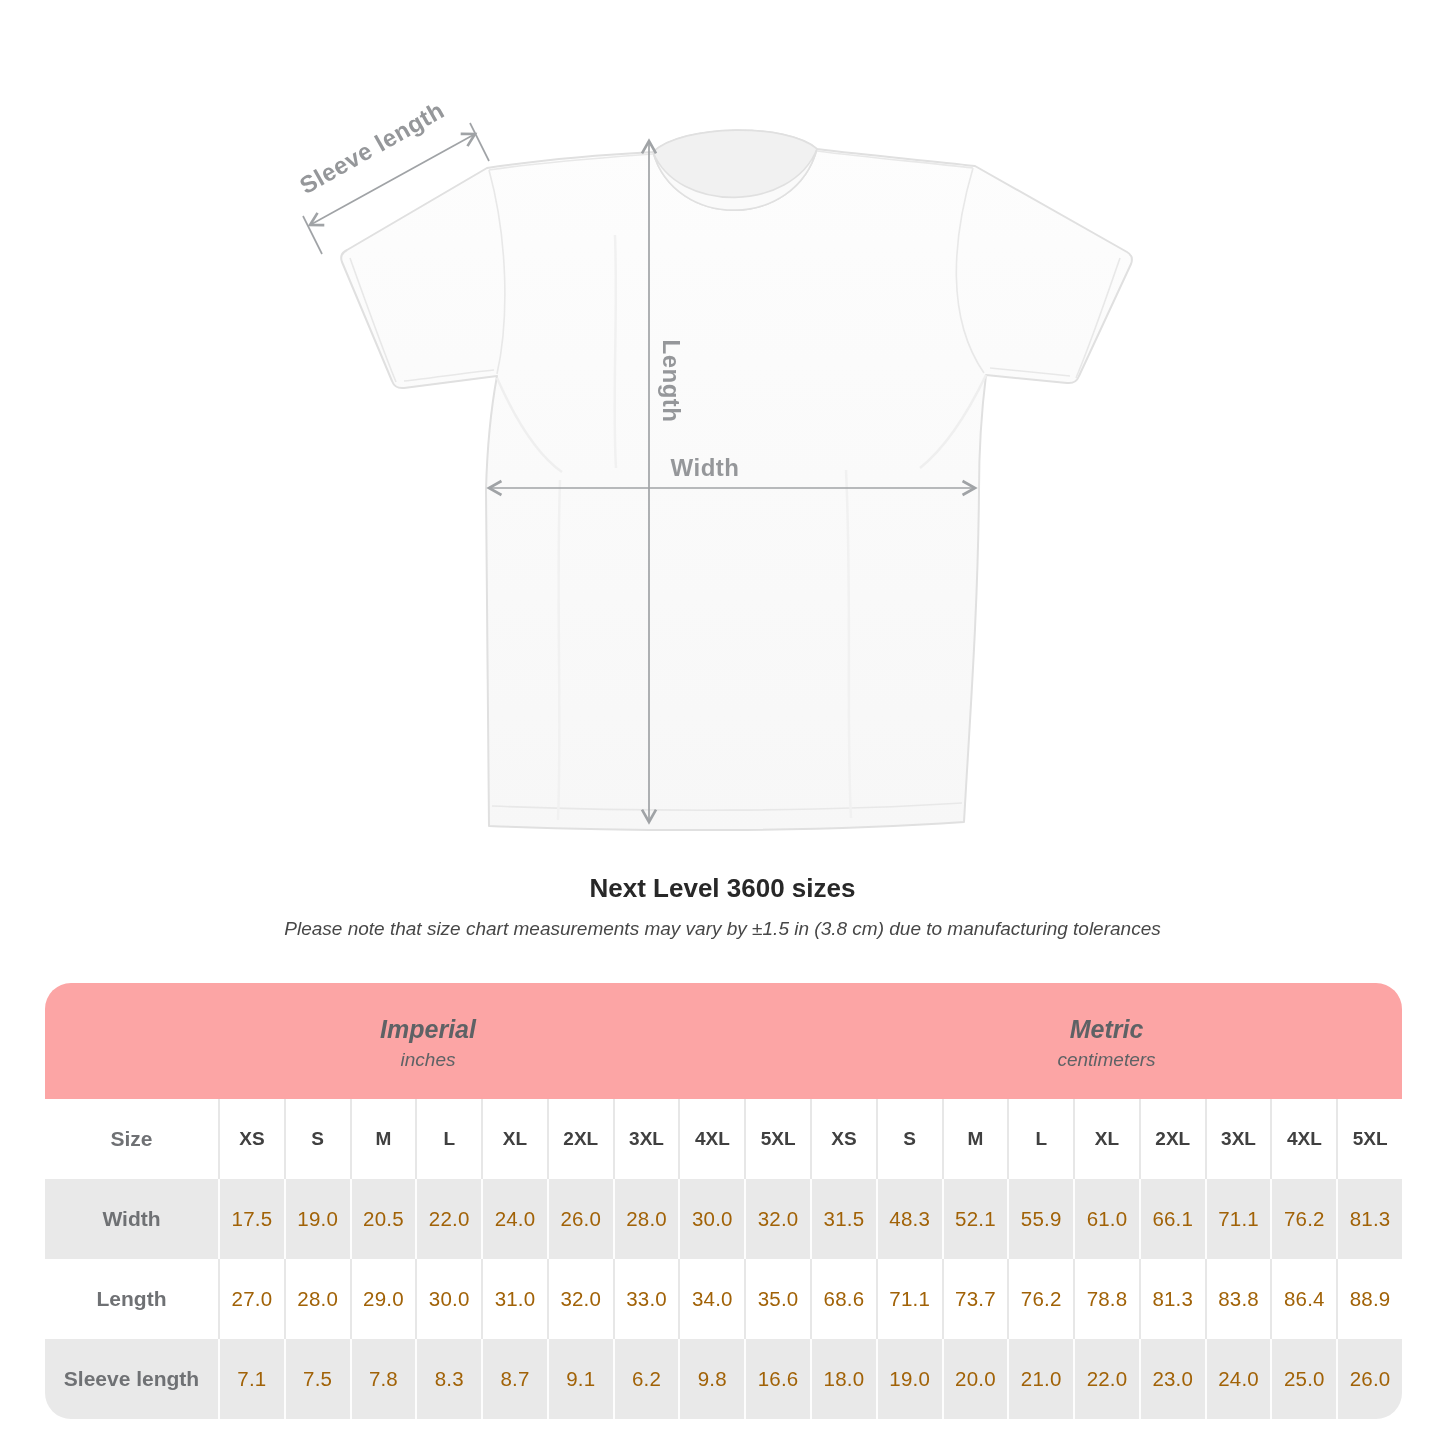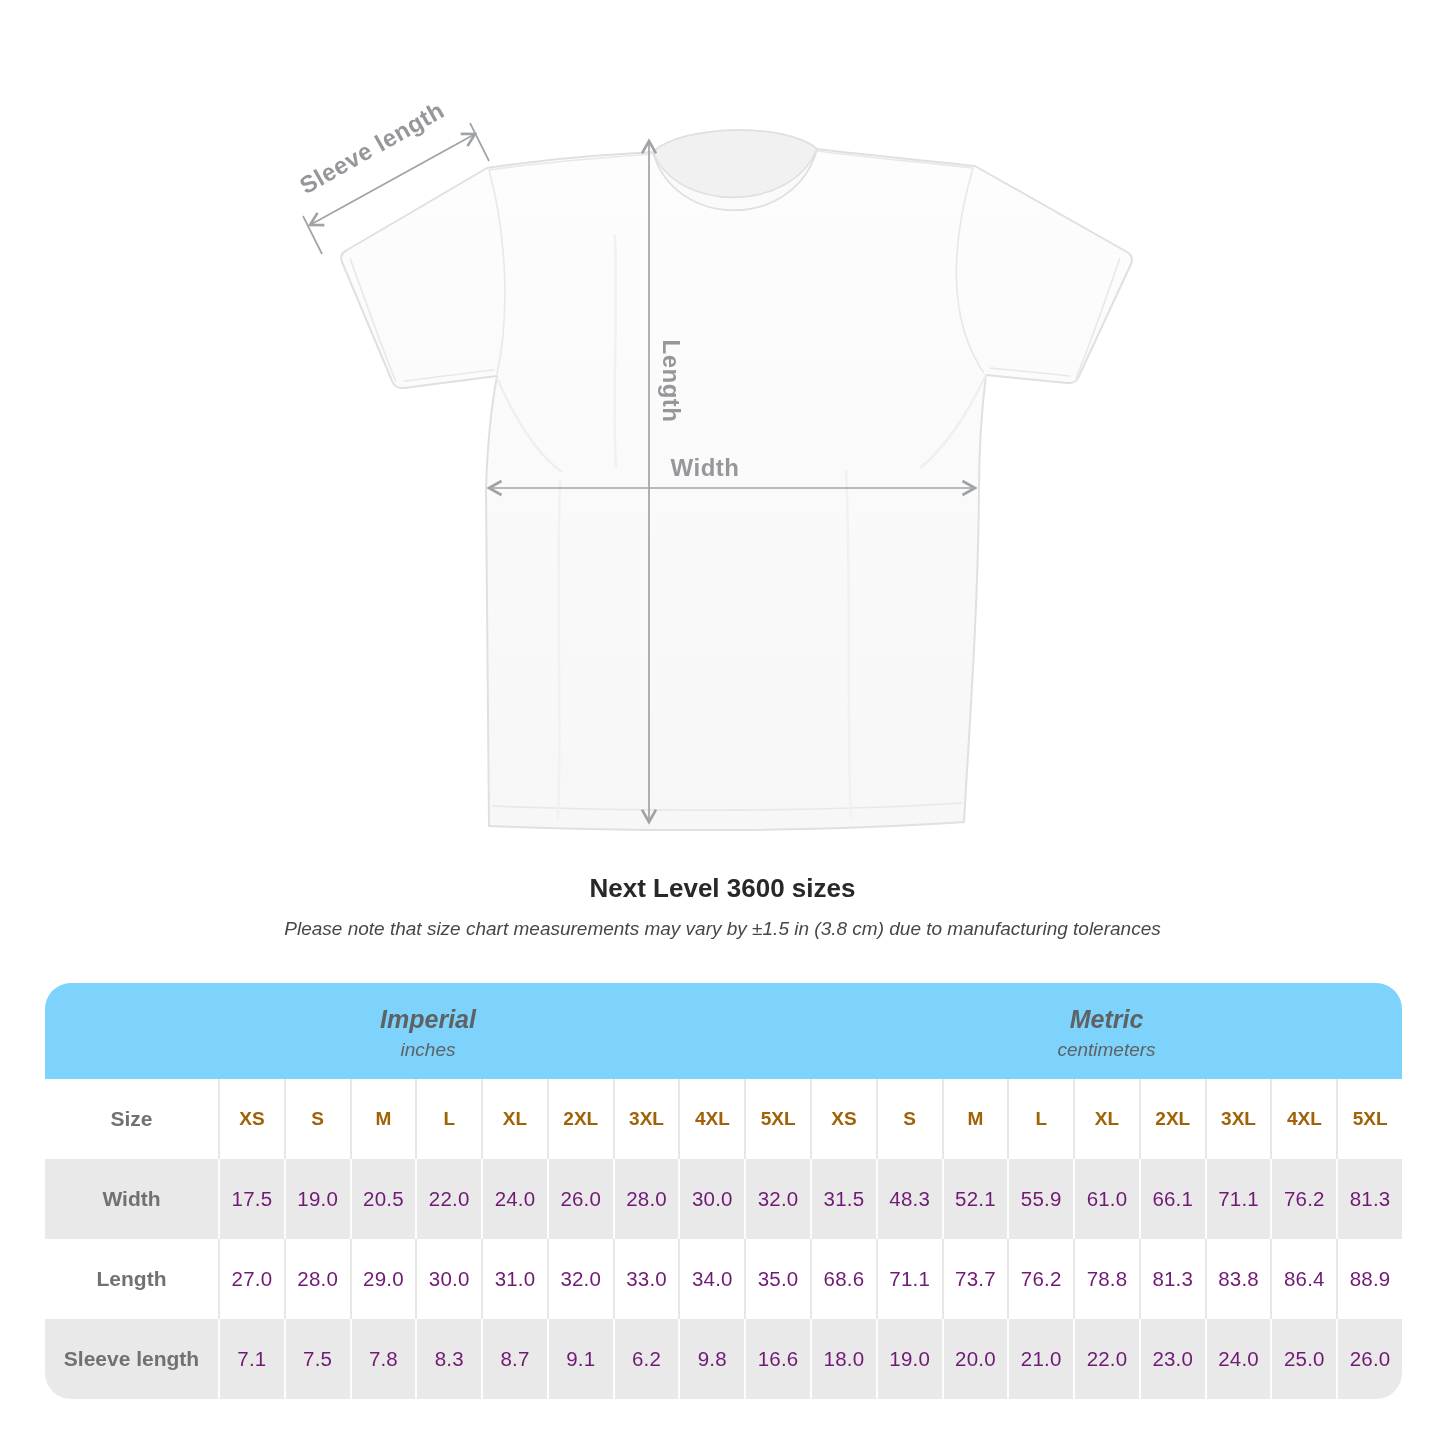--- a/index.html
+++ b/index.html
@@ -15,21 +15,21 @@
   .page-title {
     position:absolute; top:873px; left:0; width:100%; margin:0;
     text-align:center; font-size:26px; font-weight:bold; color:#282828;
   }
   .subtitle {
     position:absolute; top:918px; left:0; width:100%; margin:0;
     text-align:center; font-size:19px; font-style:italic; color:#474747;
   }
   .size-table { position:absolute; left:45px; top:983px; width:1357px; }
   .band {
-    display:flex; height:96px; background:#7dd3fc;
+    display:flex; height:116px; background:#fca5a5;
     border-radius:26px 26px 0 0;
   }
   .band-group {
     display:flex; flex-direction:column; justify-content:center; align-items:center;
     box-sizing:border-box; padding-top:4px;
   }
   .band-group.imperial { width:766px; }
   .band-group.metric { width:591px; }
   .band-title { font-size:25px; font-weight:bold; font-style:italic; color:#5e6265; }
   .band-sub { font-size:19px; font-style:italic; color:#5e6265; margin-top:5px; }
@@ -38,22 +38,22 @@
   }
   .row-white { background:#ffffff; }
   .row-gray { background:#e9e9e9; }
   .row-last { border-radius:0 0 26px 26px; overflow:hidden; }
   .cell {
     display:flex; align-items:center; justify-content:center; box-sizing:border-box;
   }
   .row-white .cell + .cell { border-left:2px solid #e7e7e7; }
   .row-gray  .cell + .cell { border-left:2px solid rgba(255,255,255,0.9); }
   .cell.rlabel { font-weight:bold; color:#6f7174; font-size:21px; }
-  .cell.hcell  { font-weight:bold; color:#a16207; font-size:19px; }
-  .cell.vcell  { color:#701a75; font-size:20.5px; letter-spacing:0.2px; }
+  .cell.hcell  { font-weight:bold; color:#404040; font-size:19px; }
+  .cell.vcell  { color:#a16207; font-size:20.5px; letter-spacing:0.2px; }
 </style>
 </head>
 <body>
 
 <div class="page">
 
   <svg class="tee-svg" width="1445" height="880" viewBox="0 0 1445 880">
     <defs>
       <marker id="ah" viewBox="0 0 12 12" refX="10" refY="6" markerWidth="11" markerHeight="11" orient="auto-start-reverse">
         <path d="M2 1.5 L10 6 L2 10.5" fill="none" stroke="#a0a3a6" stroke-width="1.7"></path>

